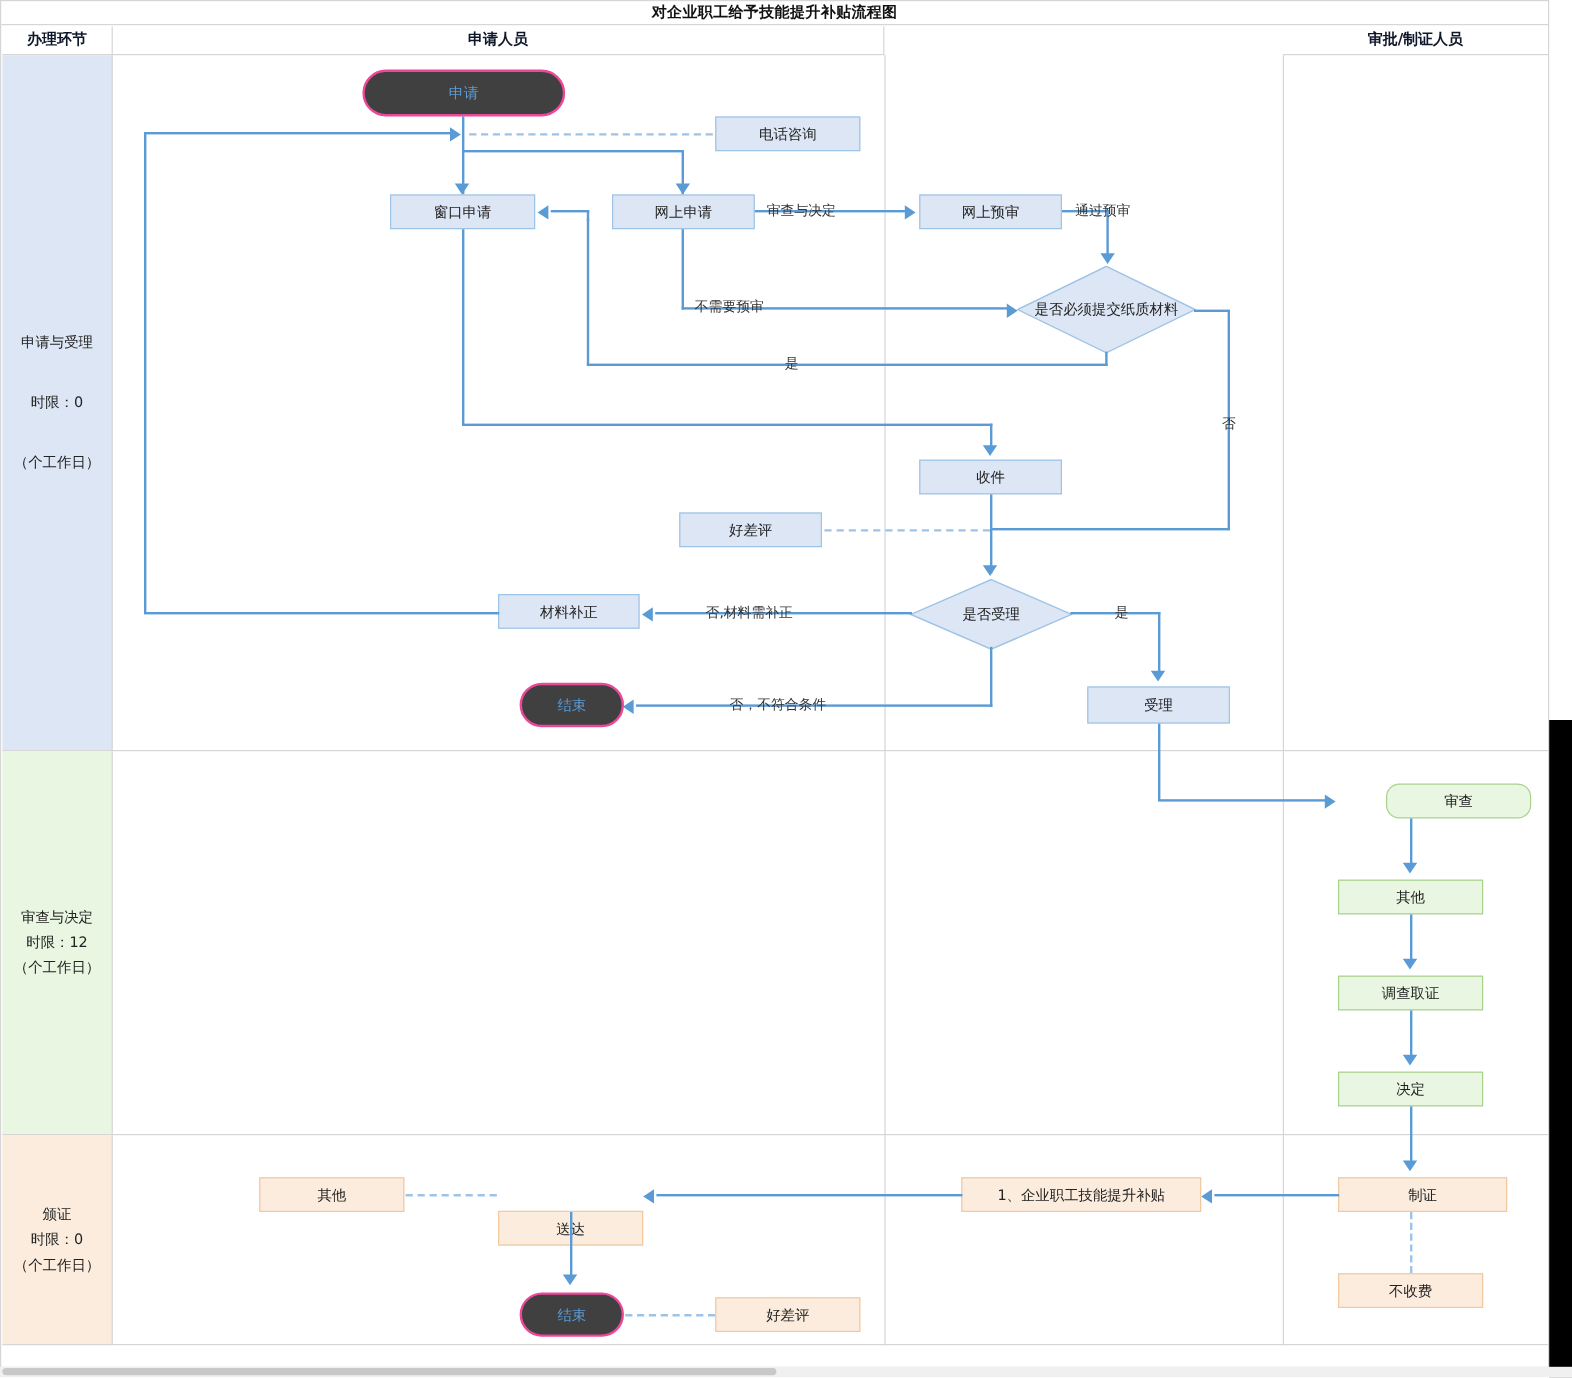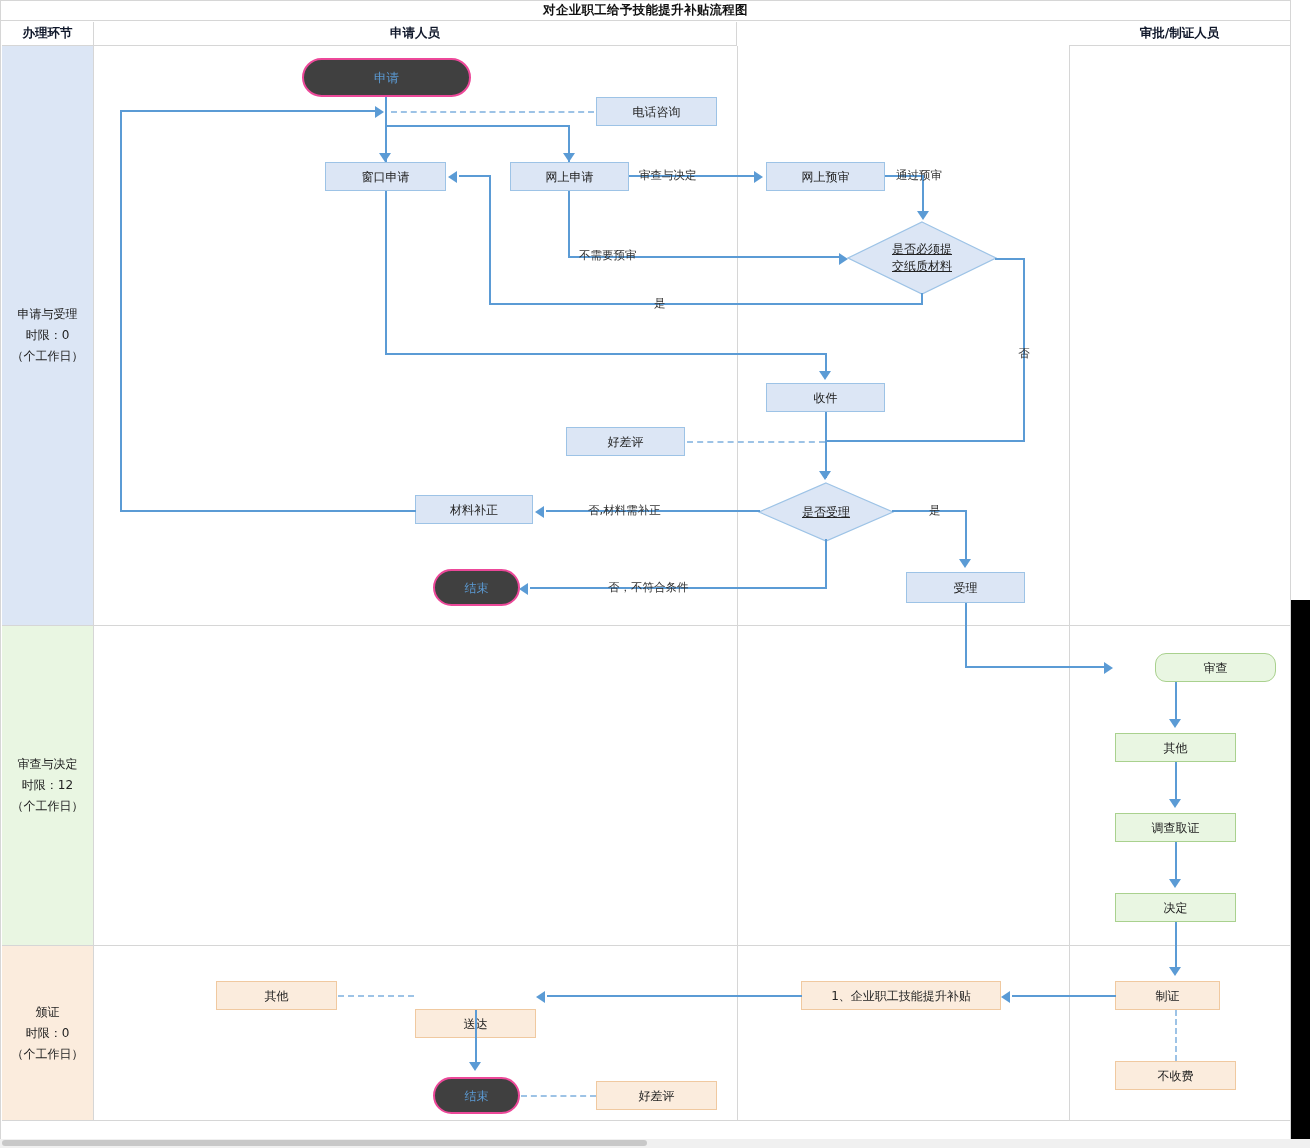--- a/index.html
+++ b/index.html
@@ -49,22 +49,22 @@
   .arw-r{border-top:6px solid transparent;border-bottom:6px solid transparent;border-left:9px solid #5b9bd5;}
   .arw-l{border-top:6px solid transparent;border-bottom:6px solid transparent;border-right:9px solid #5b9bd5;}
 
   
   .elabel{position:absolute;font-size:11.5px;color:#333;background:transparent;white-space:nowrap;line-height:13px;}
   .elabel.vert{writing-mode:vertical-rl;}
 
   
   .diamond{position:absolute;}
   .diamond svg{display:block;}
-  .diamond .dtext{position:absolute;left:0;top:0;width:100%;height:100%;display:flex;flex-direction:column;
-                  justify-content:center;font-size:12px;line-height:17px;color:#222;text-align:center;text-decoration:underline;}
+  .diamond .dtext{position:absolute;left:0;top:0;width:100%;height:100%;display:flex;
+                  align-items:center;justify-content:center;font-size:12px;line-height:17px;color:#222;text-align:center;}
 
   
   .blackbar{position:absolute;background:#000;}
   .hscroll{position:absolute;left:0;bottom:0;width:1310px;height:9px;background:#f0f0f0;}
   .hscroll .thumb{position:absolute;left:2px;top:1px;height:6px;background:#c8c8c8;border-radius:3px;}
 </style>
 </head>
 <body>
 
 <div id="root">
@@ -72,21 +72,21 @@
   <div class="frame">
 
     <div class="title-bar">
       <span>对企业职工给予技能提升补贴流程图</span>
     </div>
 
     <div class="col-head v" style="left:1px;width:92px;">办理环节</div>
     <div class="col-head v" style="left:93px;width:643px;">申请人员</div>
     <div class="col-head" style="left:1068px;width:221px;">审批/制证人员</div>
 
-    <div class="lane-label" style="top:45px;height:580px;width:92px;background:#dce6f5;">
+    <div class="lane-label" style="top:45px;height:580px;width:92px;background:#dce6f5;gap:29px;">
       <div>申请与受理</div>
       <div>时限：0</div>
       <div>（个工作日）</div>
     </div>
     <div class="lane-label" style="top:625px;height:320px;width:92px;background:#e9f6e2;">
       <div>审查与决定</div>
       <div>时限：12</div>
       <div>（个工作日）</div>
     </div>
     <div class="lane-label" style="top:945px;height:175px;width:92px;background:#fbecdd;">
@@ -219,21 +219,21 @@
     <div class="node rect green" style="left:1114px;top:812px;width:121px;height:29px;">调查取证</div>
 
     <div class="seg segv" style="left:1174px;top:841px;height:42px;"></div>
     <div class="arw arw-d" style="left:1168px;top:878px;"></div>
 
     <div class="node rect green" style="left:1114px;top:892px;width:121px;height:29px;">决定</div>
 
     <div class="seg segv" style="left:1174px;top:921px;height:50px;"></div>
     <div class="arw arw-d" style="left:1168px;top:966px;"></div>
 
-    <div class="node rect orange" style="left:1114px;top:980px;width:105px;height:29px;">制证</div>
+    <div class="node rect orange" style="left:1114px;top:980px;width:141px;height:29px;">制证</div>
 
     <div class="dash-v" style="left:1174px;top:1009px;height:51px;"></div>
 
     <div class="node rect orange" style="left:1114px;top:1060px;width:121px;height:29px;">不收费</div>
 
     <div class="seg segh" style="left:1011px;top:994px;width:104px;"></div>
     <div class="arw arw-l" style="left:1000px;top:990px;"></div>
 
     <div class="node rect orange" style="left:800px;top:980px;width:200px;height:29px;">1、企业职工技能提升补贴</div>
 

